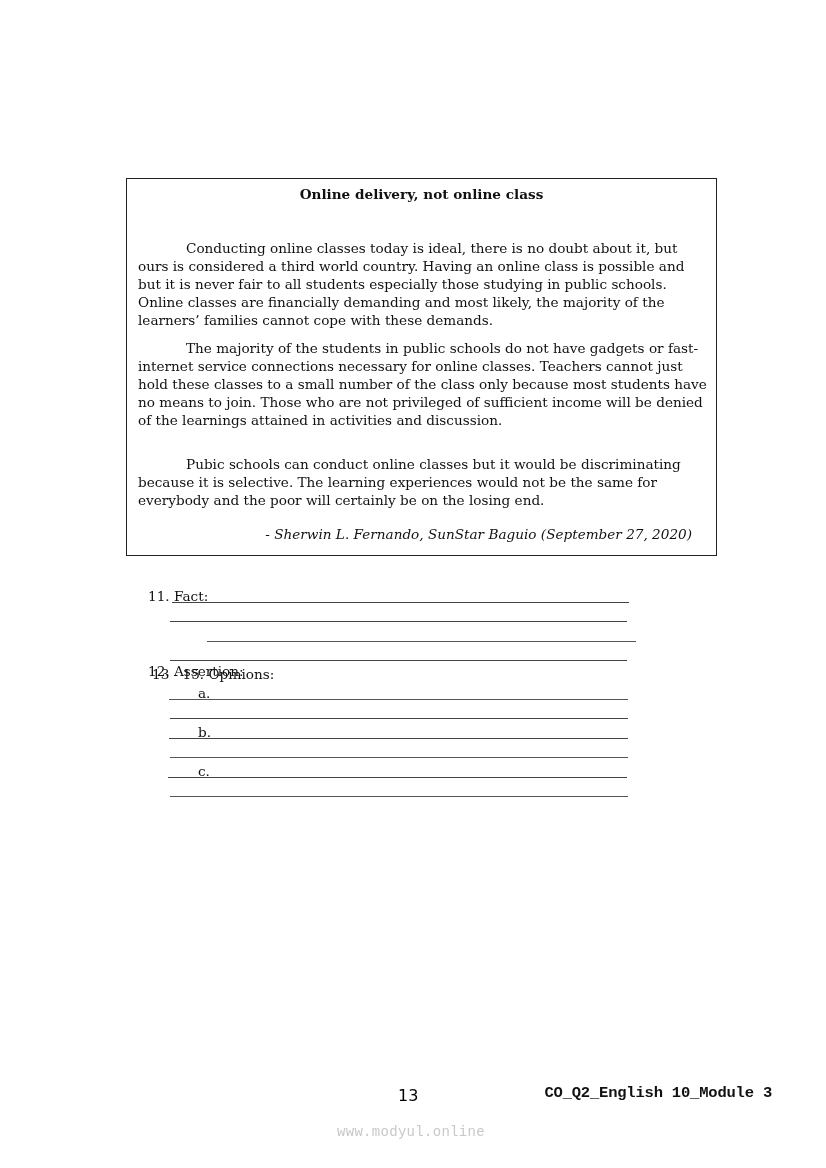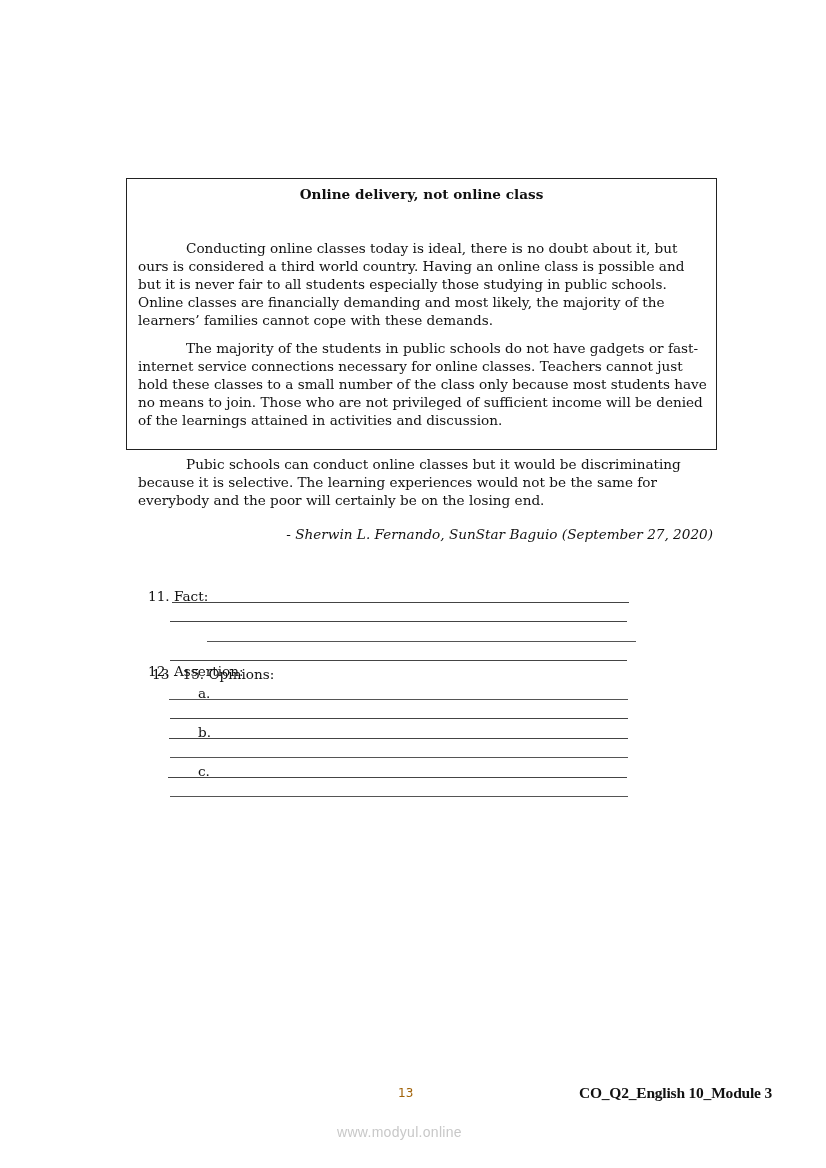--- a/index.html
+++ b/index.html
@@ -29,21 +29,21 @@
       font-size: 13.6px;
       line-height: 18px;
       text-align: justify;
       text-align-last: left;
     }
     .excerpt-box {
       position: absolute;
       left: 126px;
       top: 178px;
       width: 591px;
-      height: 272px;
+      height: 378px;
       border: 1px solid #222222;
       box-sizing: border-box;
     }
     .excerpt-title {
       position: absolute;
       left: 0;
       top: 6px;
       width: 100%;
       text-align: center;
       font-weight: bold;
@@ -57,21 +57,21 @@
       font-size: 13.6px;
       line-height: 18px;
       text-indent: 48px;
       margin: 0;
     }
     .para.p1 { top: 42px; margin-top: 18px; }
     .para.p2 { top: 160px; }
     .para.p3 { top: 276px; }
     .attribution {
       position: absolute;
-      right: 3px;
+      right: 24px;
       top: 346px;
       font-style: italic;
       font-size: 13.6px;
       line-height: 18px;
     }
     .q {
       position: absolute;
       font-size: 13.6px;
       line-height: 18px;
       white-space: nowrap;
@@ -84,38 +84,38 @@
     }
     .line.dotted {
       border-top: 1px solid #555555;
       background-image: repeating-linear-gradient(to right, transparent 0 14px, #888 14px 15px);
     }
     .page-number {
       position: absolute;
       left: 398px;
       top: 1086px;
       font-family: "DejaVu Sans", "Liberation Sans", sans-serif;
-      font-size: 12px;
-      color: #a16207;
+      font-size: 16px;
+      color: #000000;
     }
     .module-code {
       position: absolute;
       right: 54px;
       top: 1084px;
-      font-family: Liberation Serif, serif;
+      font-family: Liberation Mono, monospace;
       font-weight: bold;
       font-size: 15.5px;
       color: #111111;
       letter-spacing: -0.2px;
     }
     .watermark {
       position: absolute;
       left: 337px;
       top: 1124px;
-      font-family: Liberation Sans, sans-serif;
+      font-family: Liberation Mono, monospace;
       font-size: 14px;
       color: #c8c8c8;
       letter-spacing: 0.3px;
     }
   </style>
 </head>
 <body>
 
 <div class="page">
 

